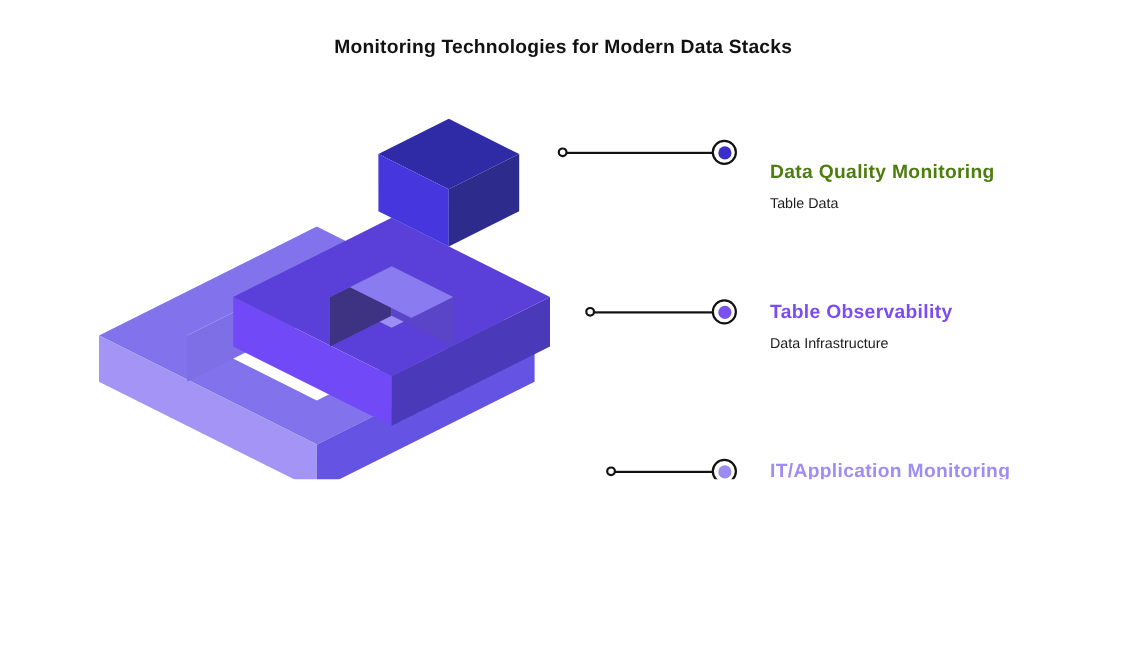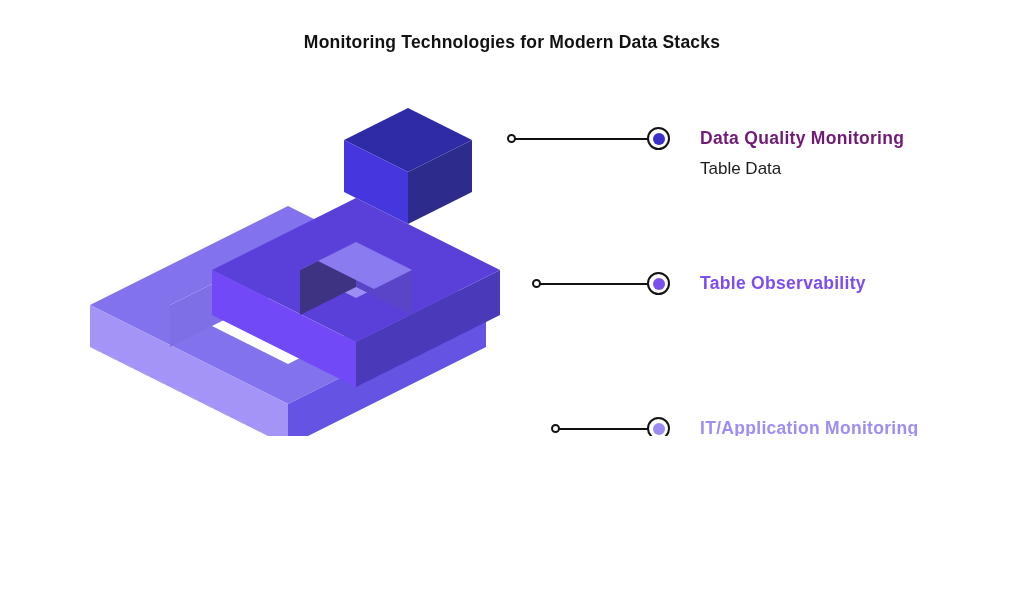--- a/index.html
+++ b/index.html
@@ -22,21 +22,21 @@
   .wire { flex:1; height:2px; background:#121212; margin:0 -1px; }
   .big-circle {
     flex:none; width:23px; height:23px; border:2.5px solid #121212;
     border-radius:50%; background:#ffffff;
     display:flex; align-items:center; justify-content:center;
   }
   .dot { width:12px; height:12px; border-radius:50%; background:#7a4ff0; }
 
   .callout-text { position:absolute; width:320px; }
   .callout-title { font-size:17.5px; font-weight:700; letter-spacing:.3px; }
-  .callout-sub { font-size:17px; color:#1c1c1c; margin-top:10px; }
+  .callout-sub { font-size:13px; color:#1c1c1c; margin-top:10px; }
 </style>
 </head>
 <body>
 
 <div class="canvas">
 
   <div class="page-title">Monitoring Technologies for Modern Data Stacks</div>
 
   <svg class="scene" width="1024" height="606" viewBox="0 0 1024 606">
     <defs>
@@ -78,33 +78,34 @@
   </svg>
 
   <div class="connector" style="left:507px; top:127px; width:163px">
     <span class="mini-circle"></span>
     <span class="wire"></span>
     <span class="big-circle">
       <span class="dot" style="background: rgb(58, 48, 201);"></span>
     </span>
   </div>
   <div class="callout-text" style="left:700px; top:128px">
-    <div class="callout-title" style="color: #701a75;">Data Quality Monitoring</div>
+    <div class="callout-title" style="color: #4d7c0f; margin-top: 18px;">Data Quality Monitoring</div>
     <div class="callout-sub">Table Data</div>
   </div>
 
   <div class="connector" style="left:532px; top:272px; width:138px">
     <span class="mini-circle"></span>
     <span class="wire"></span>
     <span class="big-circle">
       <span class="dot" style="background: rgb(122, 80, 239);"></span>
     </span>
   </div>
   <div class="callout-text" style="left:700px; top:273px">
     <div class="callout-title" style="color: rgb(124, 76, 242);">Table Observability</div>
+    <div class="callout-sub">Data Infrastructure</div>
   </div>
 
   <div class="connector" style="left:551px; top:417px; width:119px">
     <span class="mini-circle"></span>
     <span class="wire"></span>
     <span class="big-circle">
       <span class="dot" style="background: rgb(156, 140, 242);"></span>
     </span>
   </div>
   <div class="callout-text" style="left:700px; top:418px">

